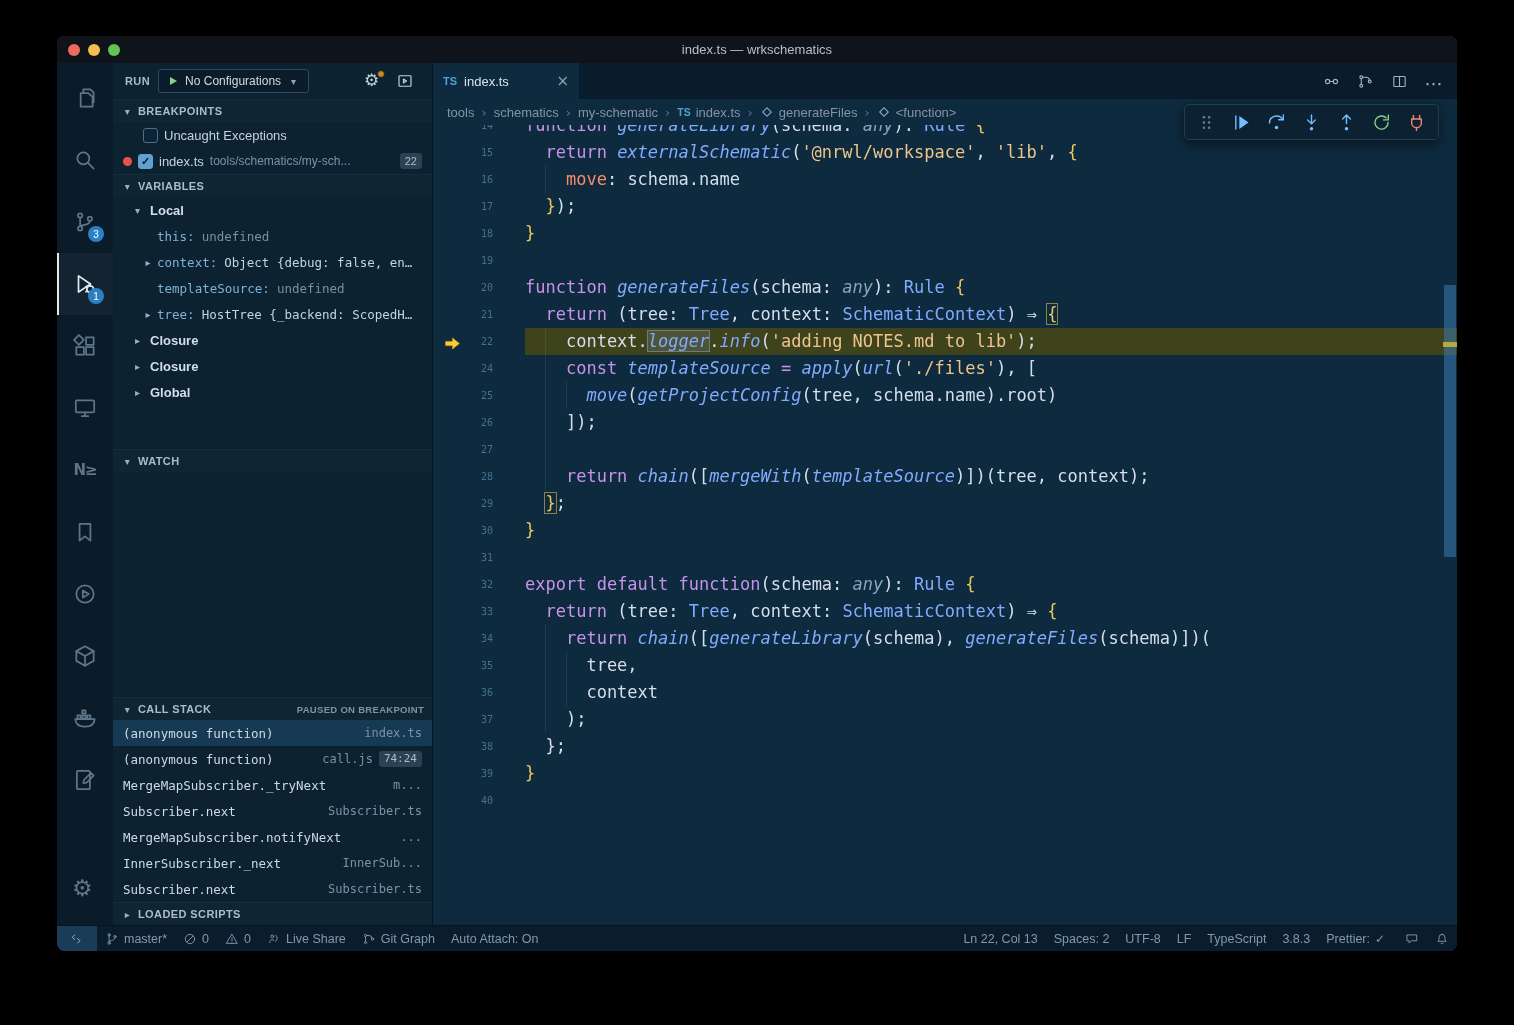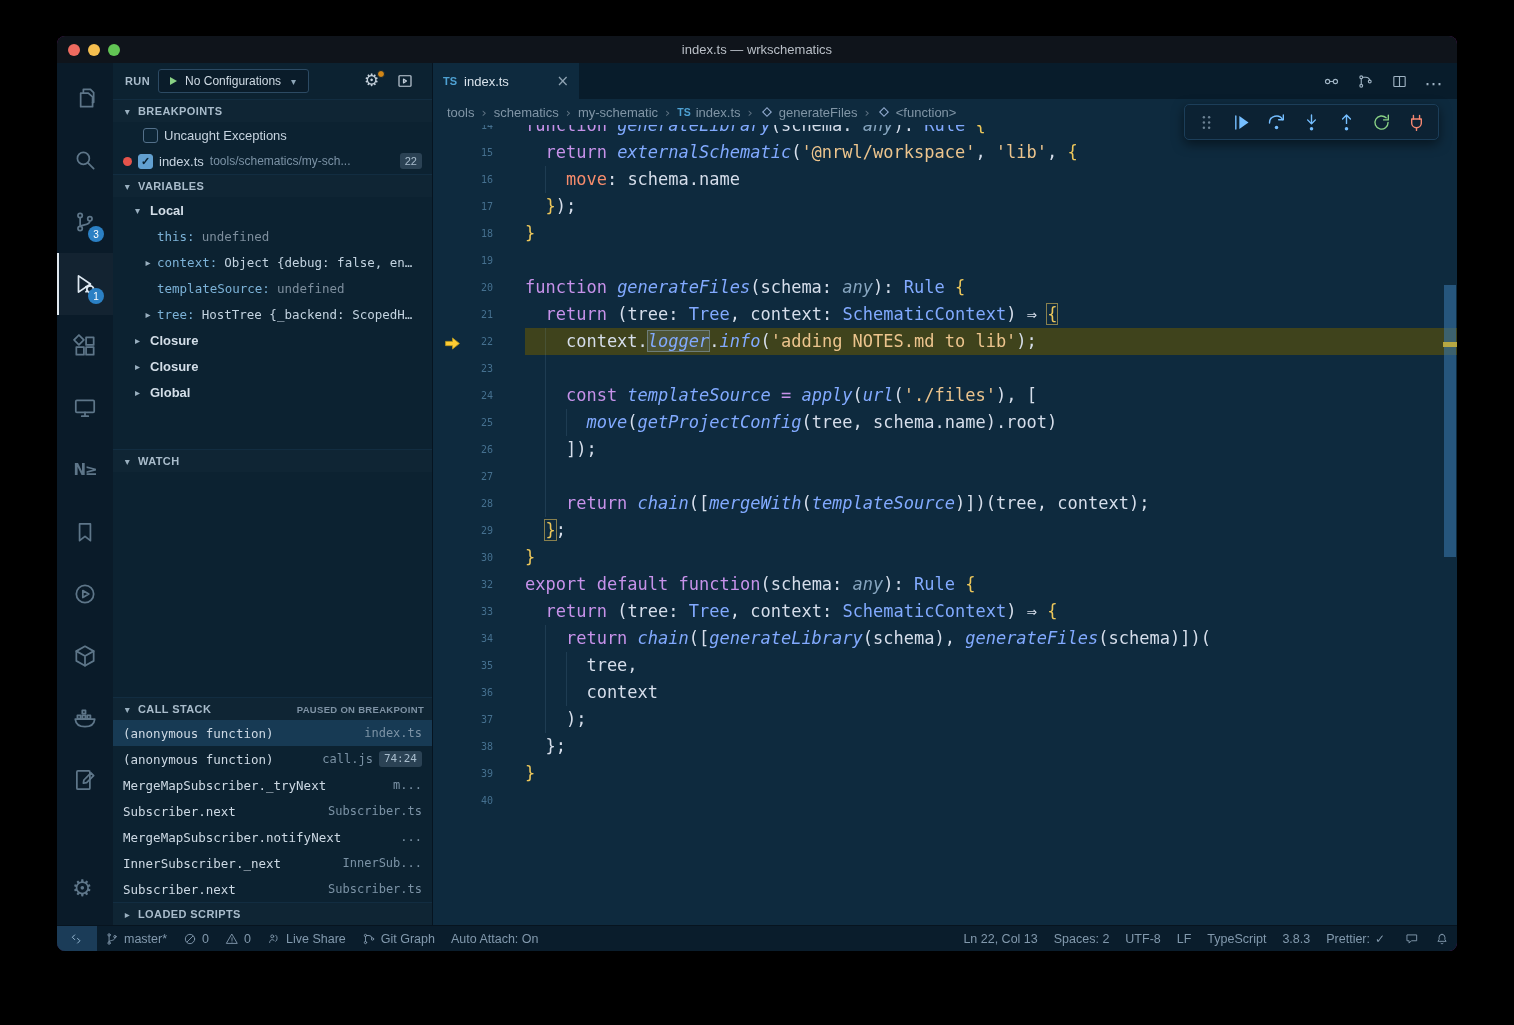--- a/index.html
+++ b/index.html
@@ -484,28 +484,28 @@
             <div class="code-line"><div class="gutter"><span class="ln">15</span></div><div class="line-text"><span class="ind" style="width: 2ch;"></span><span class="tk k">return </span><span class="tk f">externalSchematic</span><span class="tk p">(</span><span class="tk s">'@nrwl/workspace'</span><span class="tk p">, </span><span class="tk s">'lib'</span><span class="tk p">, </span><span class="tk b">{</span></div></div>
             <div class="code-line"><div class="gutter"><span class="ln">16</span></div><div class="line-text"><span class="guide" style="left: 2ch;"></span><span class="ind" style="width: 4ch;"></span><span class="tk pr">move</span><span class="tk p">: </span><span class="tk p">schema.name</span></div></div>
             <div class="code-line"><div class="gutter"><span class="ln">17</span></div><div class="line-text"><span class="ind" style="width: 2ch;"></span><span class="tk b">}</span><span class="tk p">);</span></div></div>
             <div class="code-line"><div class="gutter"><span class="ln">18</span></div><div class="line-text"><span class="tk b">}</span></div></div>
             <div class="code-line"><div class="gutter"><span class="ln">19</span></div><div class="line-text"></div></div>
             <div class="code-line"><div class="gutter"><span class="ln">20</span></div><div class="line-text"><span class="tk k">function </span><span class="tk f">generateFiles</span><span class="tk p">(</span><span class="tk p">schema</span><span class="tk p">: </span><span class="tk an">any</span><span class="tk p">): </span><span class="tk t">Rule</span><span class="tk p"> </span><span class="tk b">{</span></div></div>
             <div class="code-line"><div class="gutter"><span class="ln">21</span></div><div class="line-text"><span class="ind" style="width: 2ch;"></span><span class="tk k">return </span><span class="tk p">(</span><span class="tk p">tree</span><span class="tk p">: </span><span class="tk t">Tree</span><span class="tk p">, </span><span class="tk p">context</span><span class="tk p">: </span><span class="tk t">SchematicContext</span><span class="tk p">) </span><span class="tk p">⇒ </span><span class="tk bm">{</span></div></div>
             <div class="code-line current"><div class="gutter"><span class="cur-arrow"><svg viewBox="0 0 16 16">
                     <path d="M1.5 6h6.5V2.8L14.5 8 8 13.2V10H1.5z" fill="#ffcc33" stroke="#b89a20" stroke-width="0.8"></path>
                   </svg></span><span class="ln">22</span></div><div class="line-text"><span class="guide" style="left: 2ch;"></span><span class="ind" style="width: 4ch;"></span><span class="tk p">context</span><span class="tk p">.</span><span class="tk f dbg">logger</span><span class="tk p">.</span><span class="tk f">info</span><span class="tk p">(</span><span class="tk s">'adding NOTES.md to lib'</span><span class="tk p">);</span></div></div>
-            <div class="code-line"><div class="gutter"><span class="ln">23</span></div><div class="line-text"><span class="guide" style="left: 2ch;"></span></div></div>
             <div class="code-line"><div class="gutter"><span class="ln">24</span></div><div class="line-text"><span class="guide" style="left: 2ch;"></span><span class="ind" style="width: 4ch;"></span><span class="tk k">const </span><span class="tk f">templateSource</span><span class="tk p"> </span><span class="tk o">=</span><span class="tk p"> </span><span class="tk f">apply</span><span class="tk p">(</span><span class="tk f">url</span><span class="tk p">(</span><span class="tk s">'./files'</span><span class="tk p">)</span><span class="tk p">, [</span></div></div>
             <div class="code-line"><div class="gutter"><span class="ln">25</span></div><div class="line-text"><span class="guide" style="left: 2ch;"></span><span class="guide" style="left: 4ch;"></span><span class="ind" style="width: 6ch;"></span><span class="tk f">move</span><span class="tk p">(</span><span class="tk f">getProjectConfig</span><span class="tk p">(</span><span class="tk p">tree</span><span class="tk p">, </span><span class="tk p">schema.name</span><span class="tk p">).</span><span class="tk p">root</span><span class="tk p">)</span></div></div>
             <div class="code-line"><div class="gutter"><span class="ln">26</span></div><div class="line-text"><span class="guide" style="left: 2ch;"></span><span class="ind" style="width: 4ch;"></span><span class="tk p">]);</span></div></div>
             <div class="code-line"><div class="gutter"><span class="ln">27</span></div><div class="line-text"><span class="guide" style="left: 2ch;"></span></div></div>
             <div class="code-line"><div class="gutter"><span class="ln">28</span></div><div class="line-text"><span class="guide" style="left: 2ch;"></span><span class="ind" style="width: 4ch;"></span><span class="tk k">return </span><span class="tk f">chain</span><span class="tk p">([</span><span class="tk f">mergeWith</span><span class="tk p">(</span><span class="tk f">templateSource</span><span class="tk p">)])(</span><span class="tk p">tree</span><span class="tk p">, </span><span class="tk p">context</span><span class="tk p">);</span></div></div>
             <div class="code-line"><div class="gutter"><span class="ln">29</span></div><div class="line-text"><span class="ind" style="width: 2ch;"></span><span class="tk bm">}</span><span class="tk p">;</span></div></div>
             <div class="code-line"><div class="gutter"><span class="ln">30</span></div><div class="line-text"><span class="tk b">}</span></div></div>
+            <div class="code-line"><div class="gutter"><span class="ln">31</span></div><div class="line-text"></div></div>
             <div class="code-line"><div class="gutter"><span class="ln">32</span></div><div class="line-text"><span class="tk k">export </span><span class="tk k">default </span><span class="tk k">function</span><span class="tk p">(</span><span class="tk p">schema</span><span class="tk p">: </span><span class="tk an">any</span><span class="tk p">): </span><span class="tk t">Rule</span><span class="tk p"> </span><span class="tk b">{</span></div></div>
             <div class="code-line"><div class="gutter"><span class="ln">33</span></div><div class="line-text"><span class="ind" style="width: 2ch;"></span><span class="tk k">return </span><span class="tk p">(</span><span class="tk p">tree</span><span class="tk p">: </span><span class="tk t">Tree</span><span class="tk p">, </span><span class="tk p">context</span><span class="tk p">: </span><span class="tk t">SchematicContext</span><span class="tk p">) </span><span class="tk p">⇒ </span><span class="tk b">{</span></div></div>
             <div class="code-line"><div class="gutter"><span class="ln">34</span></div><div class="line-text"><span class="guide" style="left: 2ch;"></span><span class="ind" style="width: 4ch;"></span><span class="tk k">return </span><span class="tk f">chain</span><span class="tk p">([</span><span class="tk f">generateLibrary</span><span class="tk p">(</span><span class="tk p">schema</span><span class="tk p">), </span><span class="tk f">generateFiles</span><span class="tk p">(</span><span class="tk p">schema</span><span class="tk p">)])(</span></div></div>
             <div class="code-line"><div class="gutter"><span class="ln">35</span></div><div class="line-text"><span class="guide" style="left: 2ch;"></span><span class="guide" style="left: 4ch;"></span><span class="ind" style="width: 6ch;"></span><span class="tk p">tree</span><span class="tk p">,</span></div></div>
             <div class="code-line"><div class="gutter"><span class="ln">36</span></div><div class="line-text"><span class="guide" style="left: 2ch;"></span><span class="guide" style="left: 4ch;"></span><span class="ind" style="width: 6ch;"></span><span class="tk p">context</span></div></div>
             <div class="code-line"><div class="gutter"><span class="ln">37</span></div><div class="line-text"><span class="guide" style="left: 2ch;"></span><span class="ind" style="width: 4ch;"></span><span class="tk p">);</span></div></div>
             <div class="code-line"><div class="gutter"><span class="ln">38</span></div><div class="line-text"><span class="ind" style="width: 2ch;"></span><span class="tk p">};</span></div></div>
             <div class="code-line"><div class="gutter"><span class="ln">39</span></div><div class="line-text"><span class="tk b">}</span></div></div>
             <div class="code-line"><div class="gutter"><span class="ln">40</span></div><div class="line-text"></div></div>
           </div>

